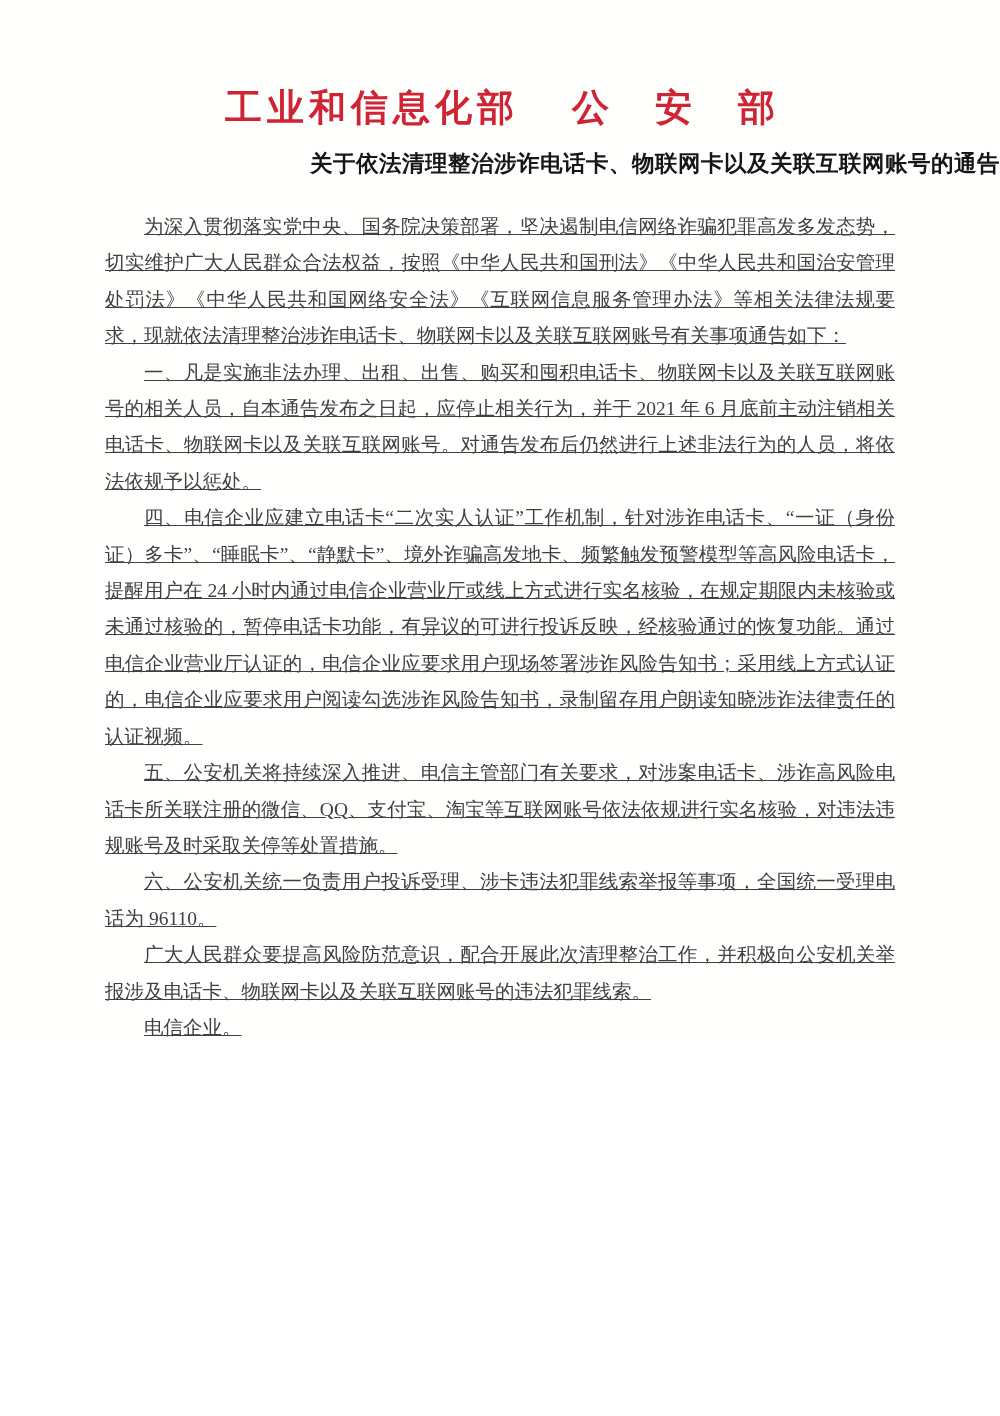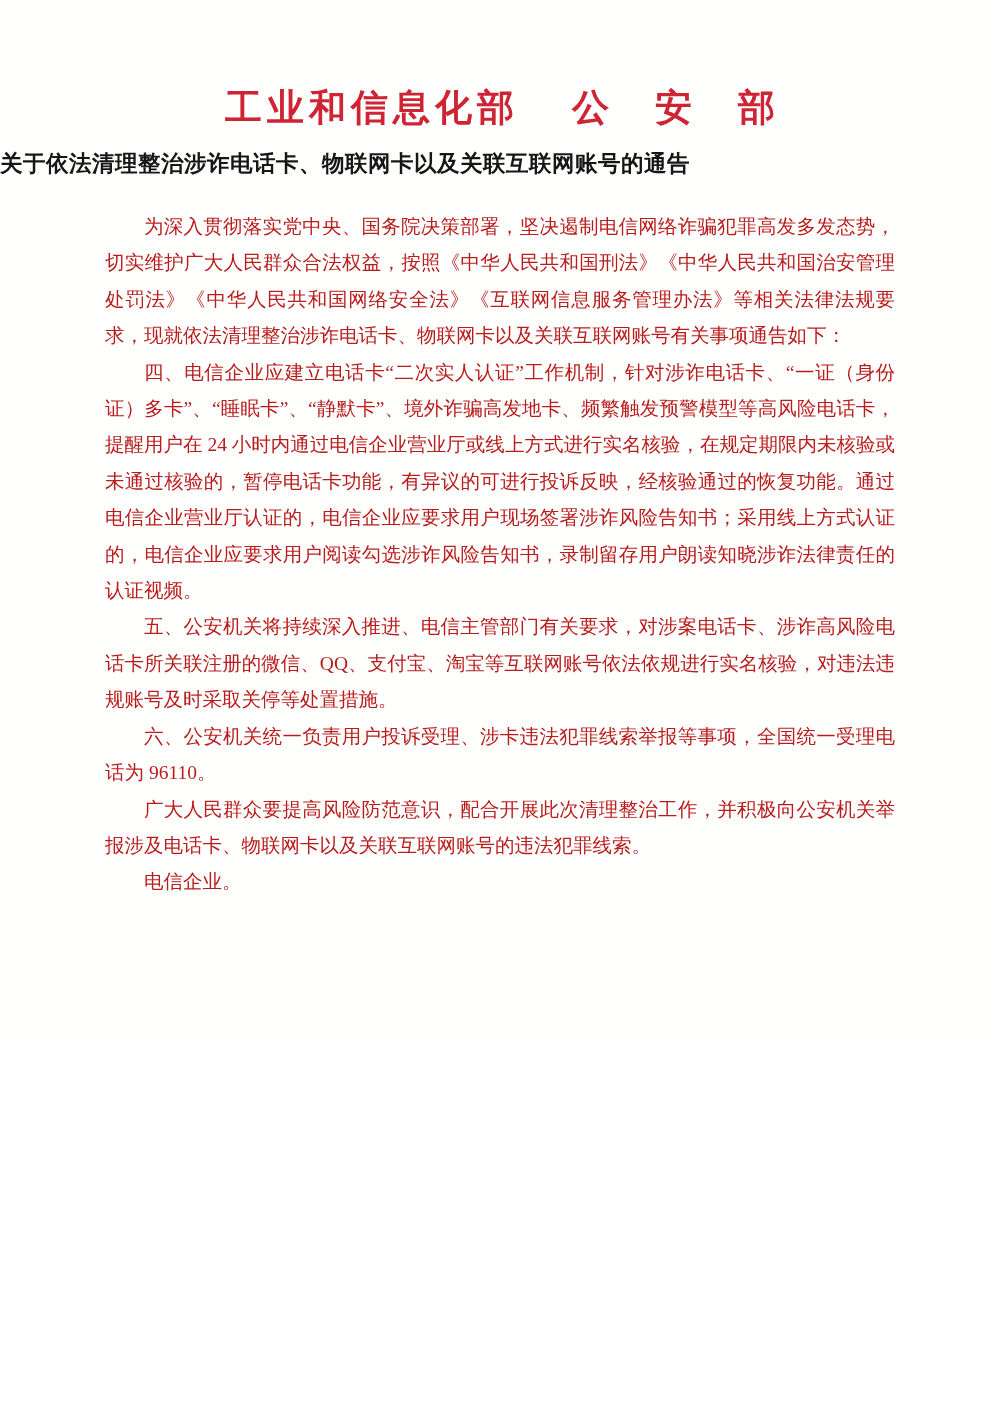--- a/index.html
+++ b/index.html
@@ -19,30 +19,30 @@
   .ministry {
     color:#ce2433; font-weight:bold; font-size:37px; line-height:1.1;
     white-space:nowrap;
   }
   .ministry-left { letter-spacing:5px; margin-right:-5px; }
   .ministry-right { letter-spacing:46px; margin-right:-46px; }
 
   
   .doc-title {
     position:absolute; top:148px; left:0; width:100%;
-    margin:0; text-align:left;
+    margin:0; text-align:right;
     font-size:22.5px; font-weight:bold; color:#161616;
     letter-spacing:0.5px;
   }
 
   
   .body-text {
     position:absolute; top:209px; left:105px; width:790px;
-    font-size:19.5px; line-height:36.4px; color:#b91c1c;
-    text-align:justify; text-justify:inter-ideograph;
+    font-size:19.5px; line-height:36.4px; color:#404040;
+    text-align:justify; text-justify:inter-ideograph;text-decoration:underline;
   }
   .body-text p { margin:0; text-indent:2em; }
 
   
   .seal { position:absolute; opacity:0.93; }
   .seal svg { display:block; }
   .seal-left  { left:308px; top:1106px; width:185px; height:185px; }
   .seal-right { left:517px; top:1104px; width:180px; height:180px; }
 
   .sig {
@@ -64,20 +64,21 @@
 
   <div class="header-row">
     <span class="ministry ministry-left">工业和信息化部</span>
     <span class="ministry ministry-right">公安部</span>
   </div>
 
   <h1 class="doc-title">关于依法清理整治涉诈电话卡、物联网卡以及关联互联网账号的通告</h1>
 
   <div class="body-text">
     <p>为深入贯彻落实党中央、国务院决策部署，坚决遏制电信网络诈骗犯罪高发多发态势，切实维护广大人民群众合法权益，按照《中华人民共和国刑法》《中华人民共和国治安管理处罚法》《中华人民共和国网络安全法》《互联网信息服务管理办法》等相关法律法规要求，现就依法清理整治涉诈电话卡、物联网卡以及关联互联网账号有关事项通告如下：</p>
+    <p>一、凡是实施非法办理、出租、出售、购买和囤积电话卡、物联网卡以及关联互联网账号的相关人员，自本通告发布之日起，应停止相关行为，并于 2021 年 6 月底前主动注销相关电话卡、物联网卡以及关联互联网账号。对通告发布后仍然进行上述非法行为的人员，将依法依规予以惩处。</p>
     <p>四、电信企业应建立电话卡“二次实人认证”工作机制，针对涉诈电话卡、“一证（身份证）多卡”、“睡眠卡”、“静默卡”、境外诈骗高发地卡、频繁触发预警模型等高风险电话卡，提醒用户在 24 小时内通过电信企业营业厅或线上方式进行实名核验，在规定期限内未核验或未通过核验的，暂停电话卡功能，有异议的可进行投诉反映，经核验通过的恢复功能。通过电信企业营业厅认证的，电信企业应要求用户现场签署涉诈风险告知书；采用线上方式认证的，电信企业应要求用户阅读勾选涉诈风险告知书，录制留存用户朗读知晓涉诈法律责任的认证视频。</p>
     <p>五、公安机关将持续深入推进、电信主管部门有关要求，对涉案电话卡、涉诈高风险电话卡所关联注册的微信、QQ、支付宝、淘宝等互联网账号依法依规进行实名核验，对违法违规账号及时采取关停等处置措施。</p>
     <p>六、公安机关统一负责用户投诉受理、涉卡违法犯罪线索举报等事项，全国统一受理电话为 96110。</p>
     <p>广大人民群众要提高风险防范意识，配合开展此次清理整治工作，并积极向公安机关举报涉及电话卡、物联网卡以及关联互联网账号的违法犯罪线索。</p>
     <p>电信企业。</p>
   </div>
 
   <div class="seal seal-left">
     <svg viewBox="0 0 200 200" width="100%" height="100%">
       <defs>

